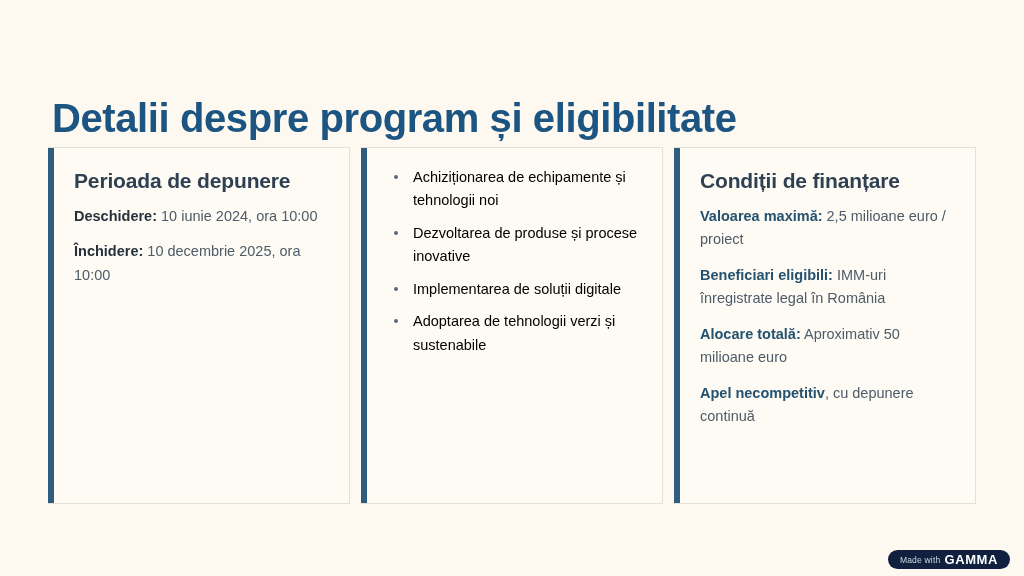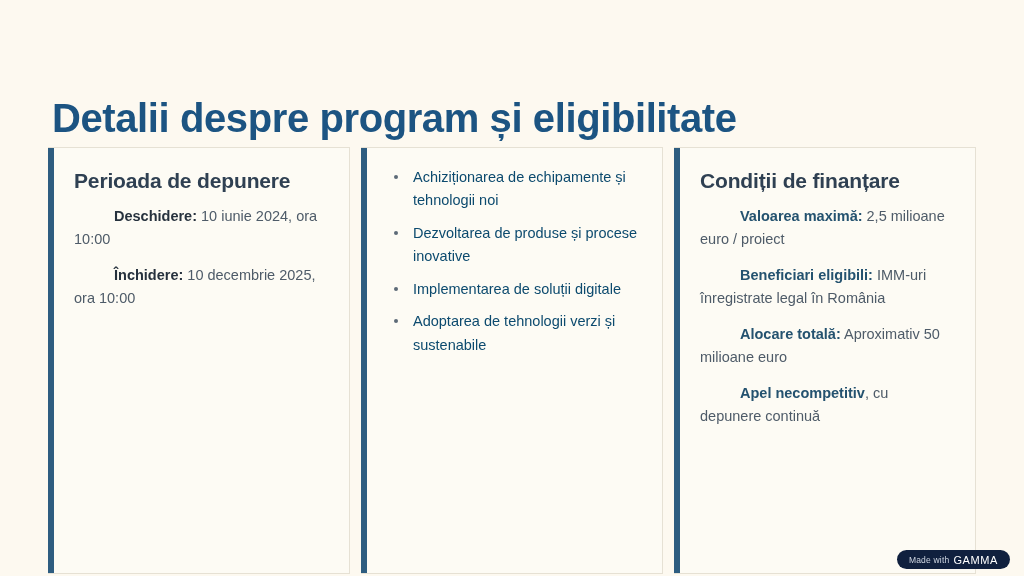--- a/index.html
+++ b/index.html
@@ -36,21 +36,21 @@
     line-height: 1.15;
     white-space: nowrap;
   }
 
   
   .cards {
     position: absolute;
     left: 48px;
     top: 147px;
     width: 928px;
-    height: 427px;
+    height: 357px;
     display: flex;
     gap: 11px;
   }
 
   .card {
     position: relative;
     flex: 1 1 0;
     background: #fdfbf4;
     border: 1px solid #e6e1d4;
     border-left: none;
@@ -82,38 +82,37 @@
     font-size: 14.5px;
     line-height: 1.62;
     color: #4e5b68;
     margin: 0 0 12px 0;
   }
   .para:last-child { margin-bottom: 0; }
 
   .para b {
     font-weight: 700;
     color: #26313d;
-    margin-left: 40px;
   }
 
   .card-finance .para b {
     color: #24526f;
   }
 
   
   .bullets {
     list-style: none;
     margin: 0;
     padding: 0;
   }
   .bullets li {
     position: relative;
     font-size: 14.5px;
     line-height: 1.62;
-    color: #0c4a6e;
+    color: #000000;
     padding-left: 26px;
     margin-bottom: 9px;
   }
   .bullets li:last-child { margin-bottom: 8px; }
   .bullets li .dot {
     position: absolute;
     left: 7px;
     top: 9px;
     width: 4px;
     height: 4px;
@@ -132,24 +131,24 @@
     background: #10203e;
     color: #cfd6e2;
     font-size: 8.5px;
     letter-spacing: 0.2px;
     display: flex;
     align-items: center;
     gap: 4px;
     text-align: center;
   }
   .gamma-badge .brand {
-    font-weight: 400;
+    font-weight: 700;
     letter-spacing: 0.6px;
     color: #ffffff;
-    font-size: 11px;
+    font-size: 13px;
   }
 </style>
 </head>
 <body>
 
 <div class="slide">
 
   <h1 class="slide-title">Detalii despre program și eligibilitate</h1>
 
   <div class="cards">

